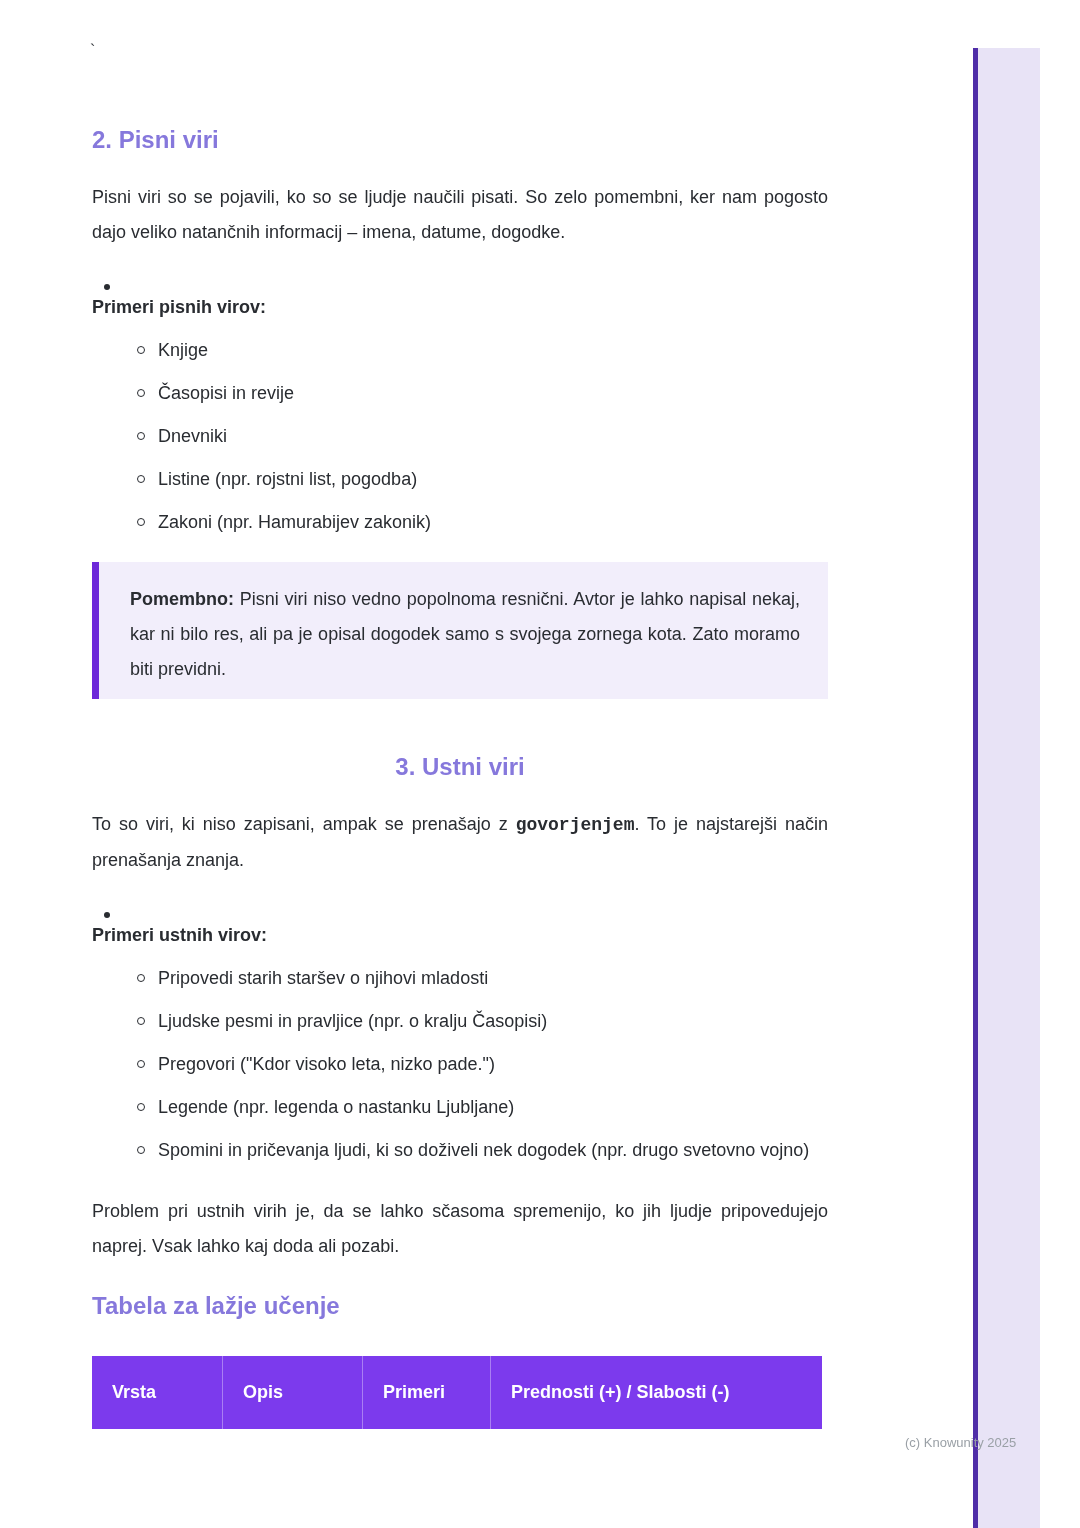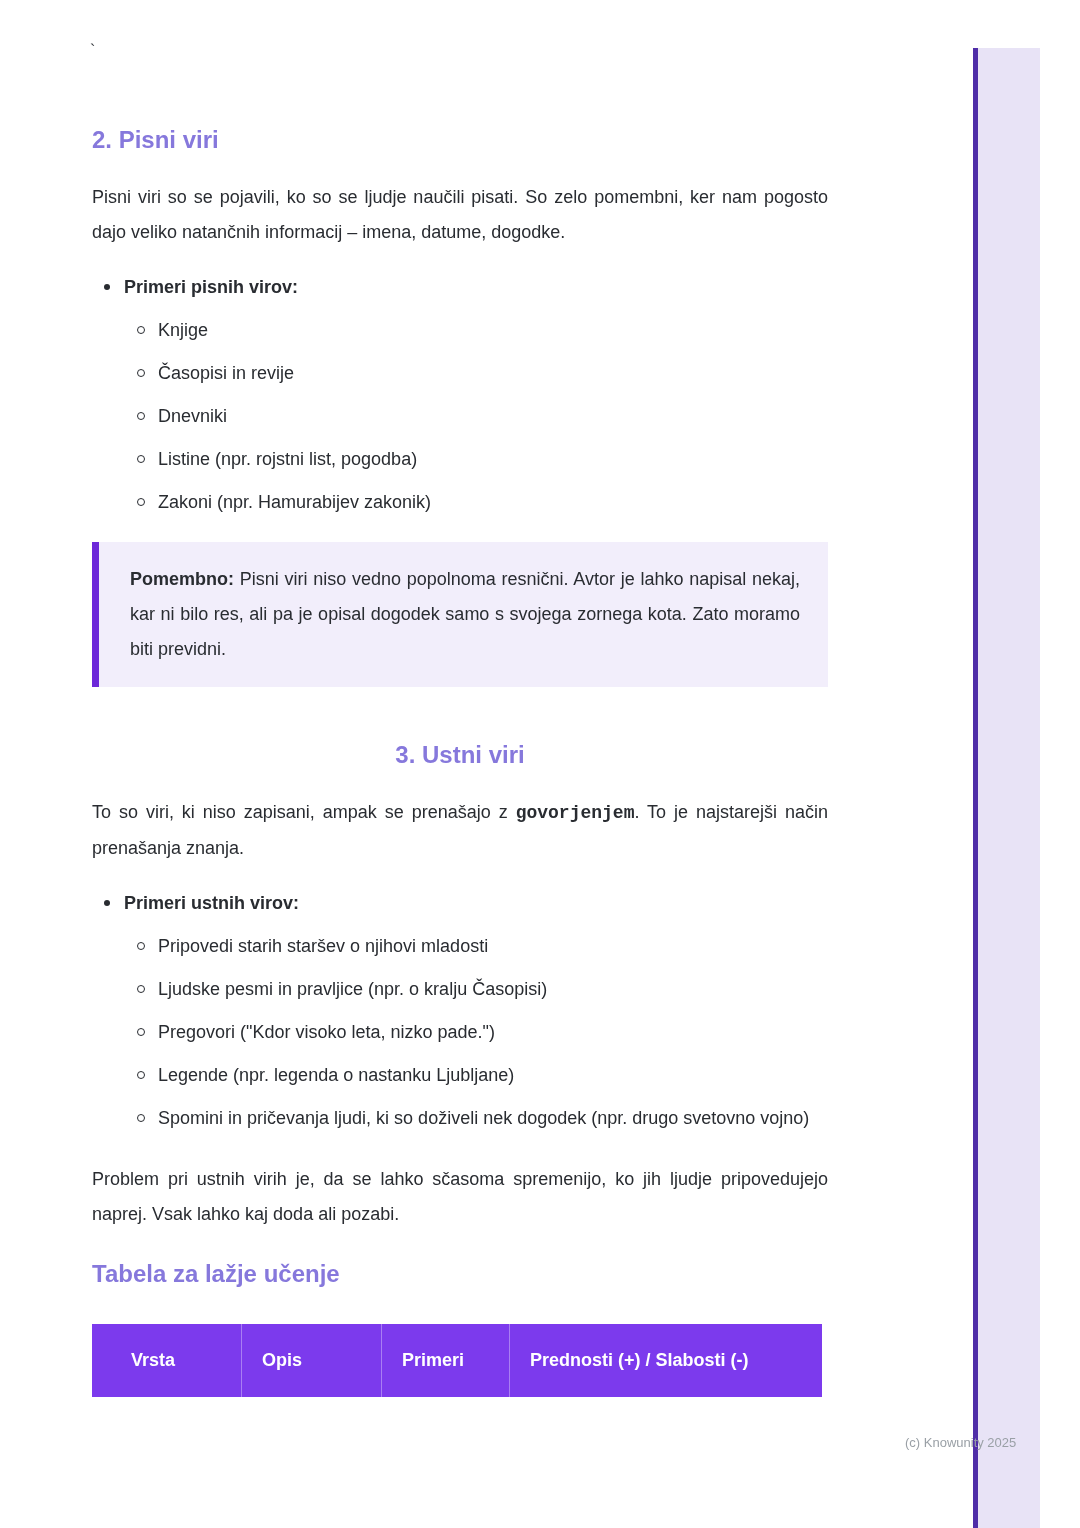--- a/index.html
+++ b/index.html
@@ -43,20 +43,21 @@
     line-height: 35px;
     text-align: justify;
   }
   p.para b, .bold { font-weight: 700; font-family: Liberation Mono, monospace; }
 
   .l1-row {
     display: flex;
     margin-top: 20px;
     line-height: 35px;
     font-size: 18px;
+    flex-direction: column;
   }
   .dot {
     flex: 0 0 auto;
     width: 6px; height: 6px;
     border-radius: 50%;
     background: var(--body-text, #292c31);
     margin: 14px 14px 0 12px;
   }
   .l1-label { font-weight: 700; }
 
@@ -72,21 +73,21 @@
     width: 8px; height: 8px;
     border: 1.5px solid var(--body-text, #292c31);
     border-radius: 50%;
     margin: 13px 13px 0 45px;
   }
 
   .callout {
     margin-top: 22px;
     background: var(--callout-bg, #f2eefb);
     border-left: 7px solid var(--callout-border-purple, #6d28d9);
-    padding: 20px 28px 20px 31px;
+    padding: 20px 28px 12px 31px;
   }
   .callout p {
     font-size: 18px;
     line-height: 35px;
     text-align: justify;
   }
   .callout b { font-weight: 700; }
 
   .outro { margin-top: 22px; }
 
@@ -101,21 +102,20 @@
     height: 73px;
   }
   .th {
     display: flex;
     align-items: center;
     padding-left: 20px;
     color: #ffffff;
     font-weight: 700;
     font-size: 18px;
     border-left: 1px solid rgba(255,255,255,0.35);
-    margin-left: 19px;
   }
   .th:first-child { border-left: none; }
 
   .side-line {
     position: absolute;
     left: 973px; top: 48px;
     width: 5px; height: 1480px;
     background: var(--side-line-purple, #4f2da8);
   }
   .side-strip {

